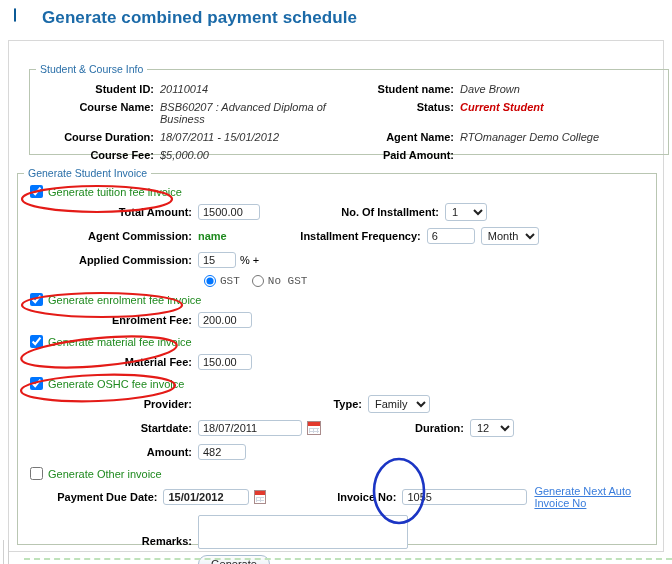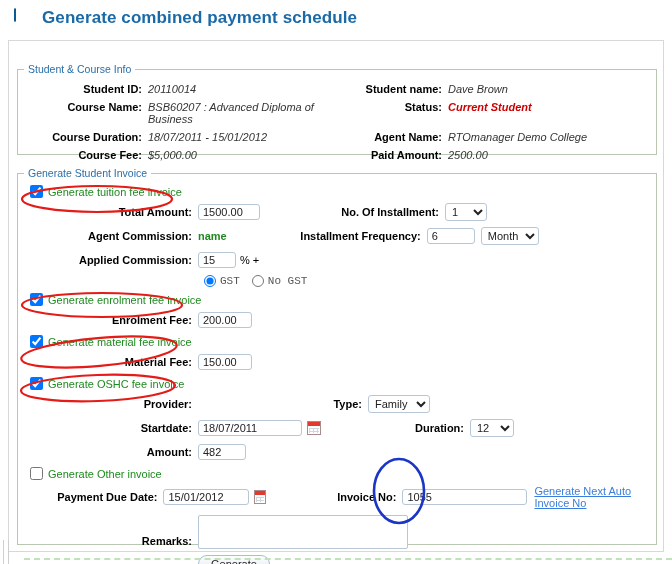--- a/index.html
+++ b/index.html
@@ -68,21 +68,21 @@
     padding: 0;
     box-sizing: border-box;
     position: absolute;
   }
   legend {
     color: #2a6fa8;
     font-size: 10.5px;
     padding: 0 4px;
     margin-left: 6px;
   }
-  #fs-info { left: 8px; top: 22px; width: 640px; height: 92px; }
+  #fs-info { left: 20px; top: 22px; width: 640px; height: 92px; }
   #fs-invoice { left: 8px; top: 126px; width: 640px; height: 378px; }
 
   
   .info-grid {
     display: grid;
     grid-template-columns: 130px 200px 100px 200px;
     row-gap: 6px;
     padding: 8px 0 0 0;
     font-size: 11px;
   }
@@ -214,21 +214,20 @@
       <div class="val status">Current Student</div>
 
       <div class="lbl">Course Duration:</div>
       <div class="val">18/07/2011 - 15/01/2012</div>
       <div class="lbl">Agent Name:</div>
       <div class="val">RTOmanager Demo College</div>
 
       <div class="lbl">Course Fee:</div>
       <div class="val">$5,000.00</div>
       <div class="lbl">Paid Amount:</div>
-      <div class="val">2500.00</div>
     </div>
   </fieldset>
 
   <fieldset id="fs-invoice">
     <legend>Generate Student Invoice</legend>
 
     <div class="sect">
 
       <div class="cb-row">
         <input type="checkbox" checked="" style="">
@@ -313,21 +312,21 @@
         <input type="text" style="width: 48px;" value="482">
       </div>
 
       <div class="cb-row">
         <input type="checkbox" style="">
         <span class="cb-label">Generate Other invoice</span>
       </div>
 
       <div class="row">
         <span class="fld-label w-left">Payment Due Date:</span>
-        <input type="text" style="width: 86px;" value="15/01/2012">
+        <input type="text" style="width: 86px; font-weight: bold;" value="15/01/2012">
         <span class="cal-icon"></span>
         <span class="fld-label" style="width:100px;margin-left:55px">Invoice No:</span>
         <input type="text" style="width: 125px;" value="1055">
         <span class="link" style="margin-left:7px">Generate Next Auto Invoice No</span>
       </div>
 
       <div class="row" style="align-items:flex-end">
         <span class="fld-label w-left" style="padding-bottom:2px">Remarks:</span>
         <textarea style=""></textarea>
       </div>

